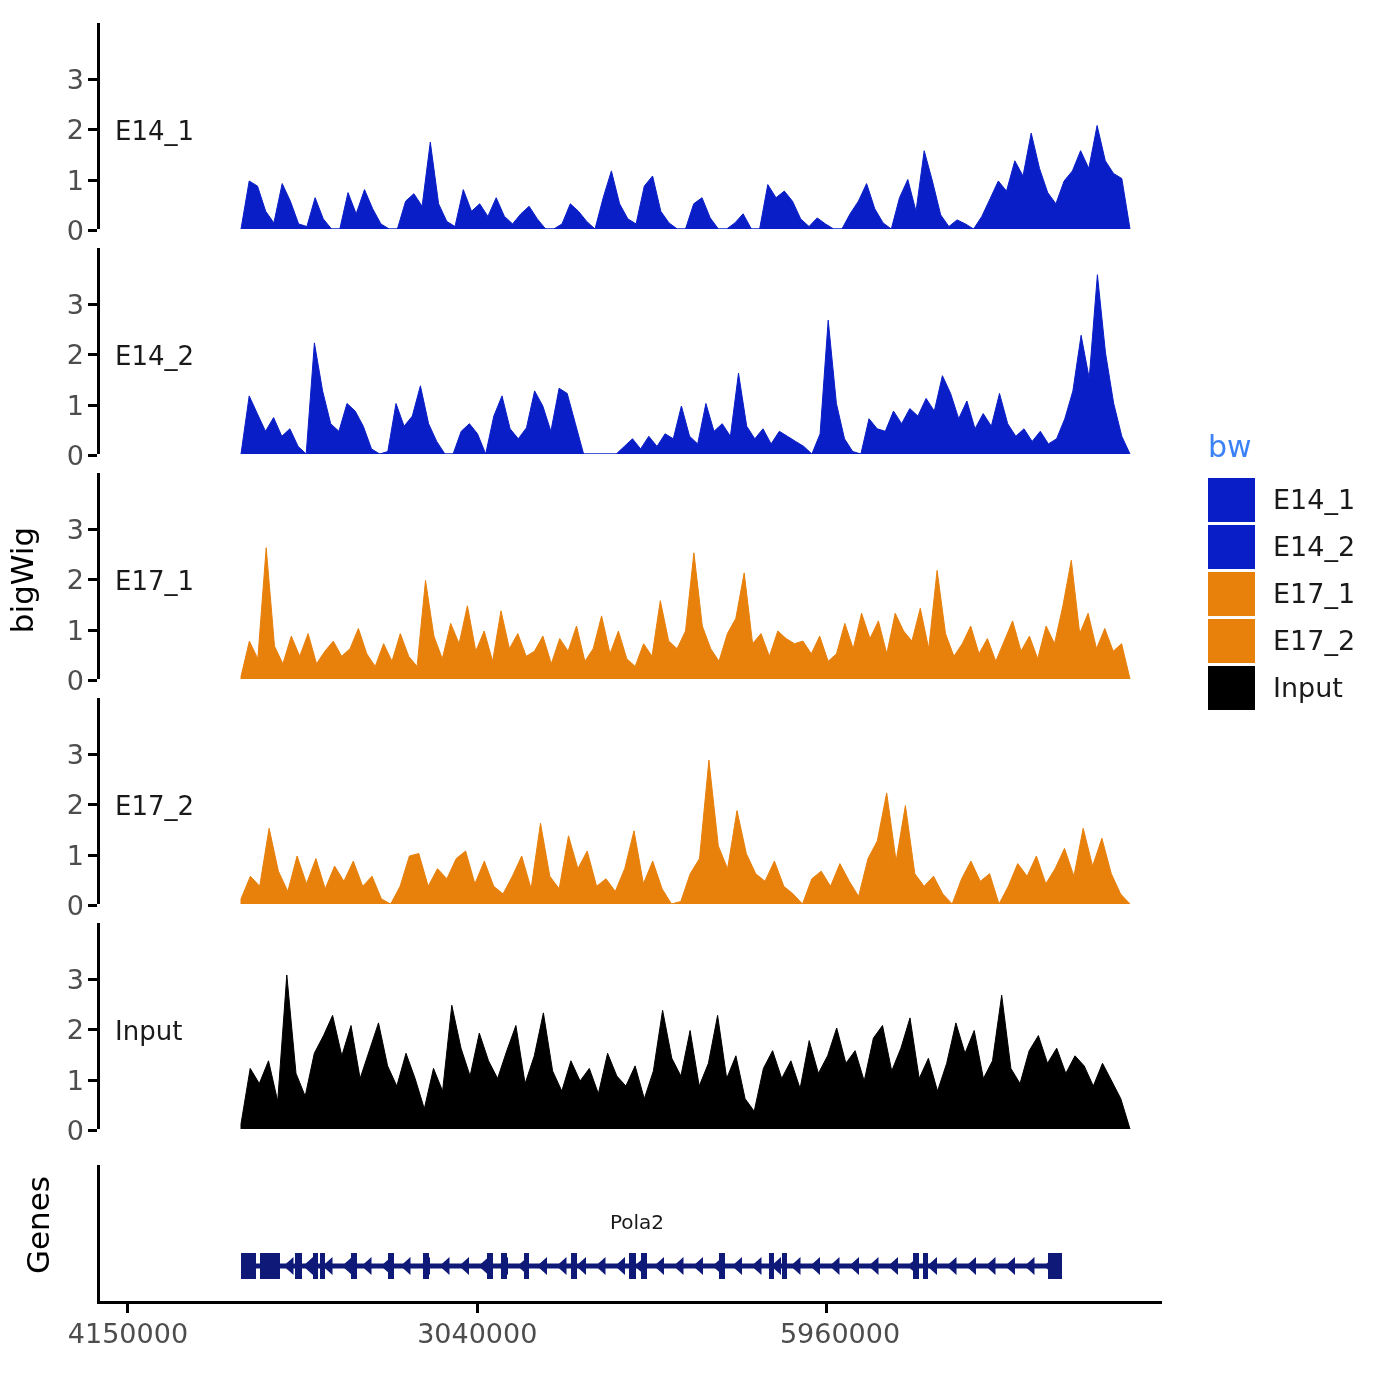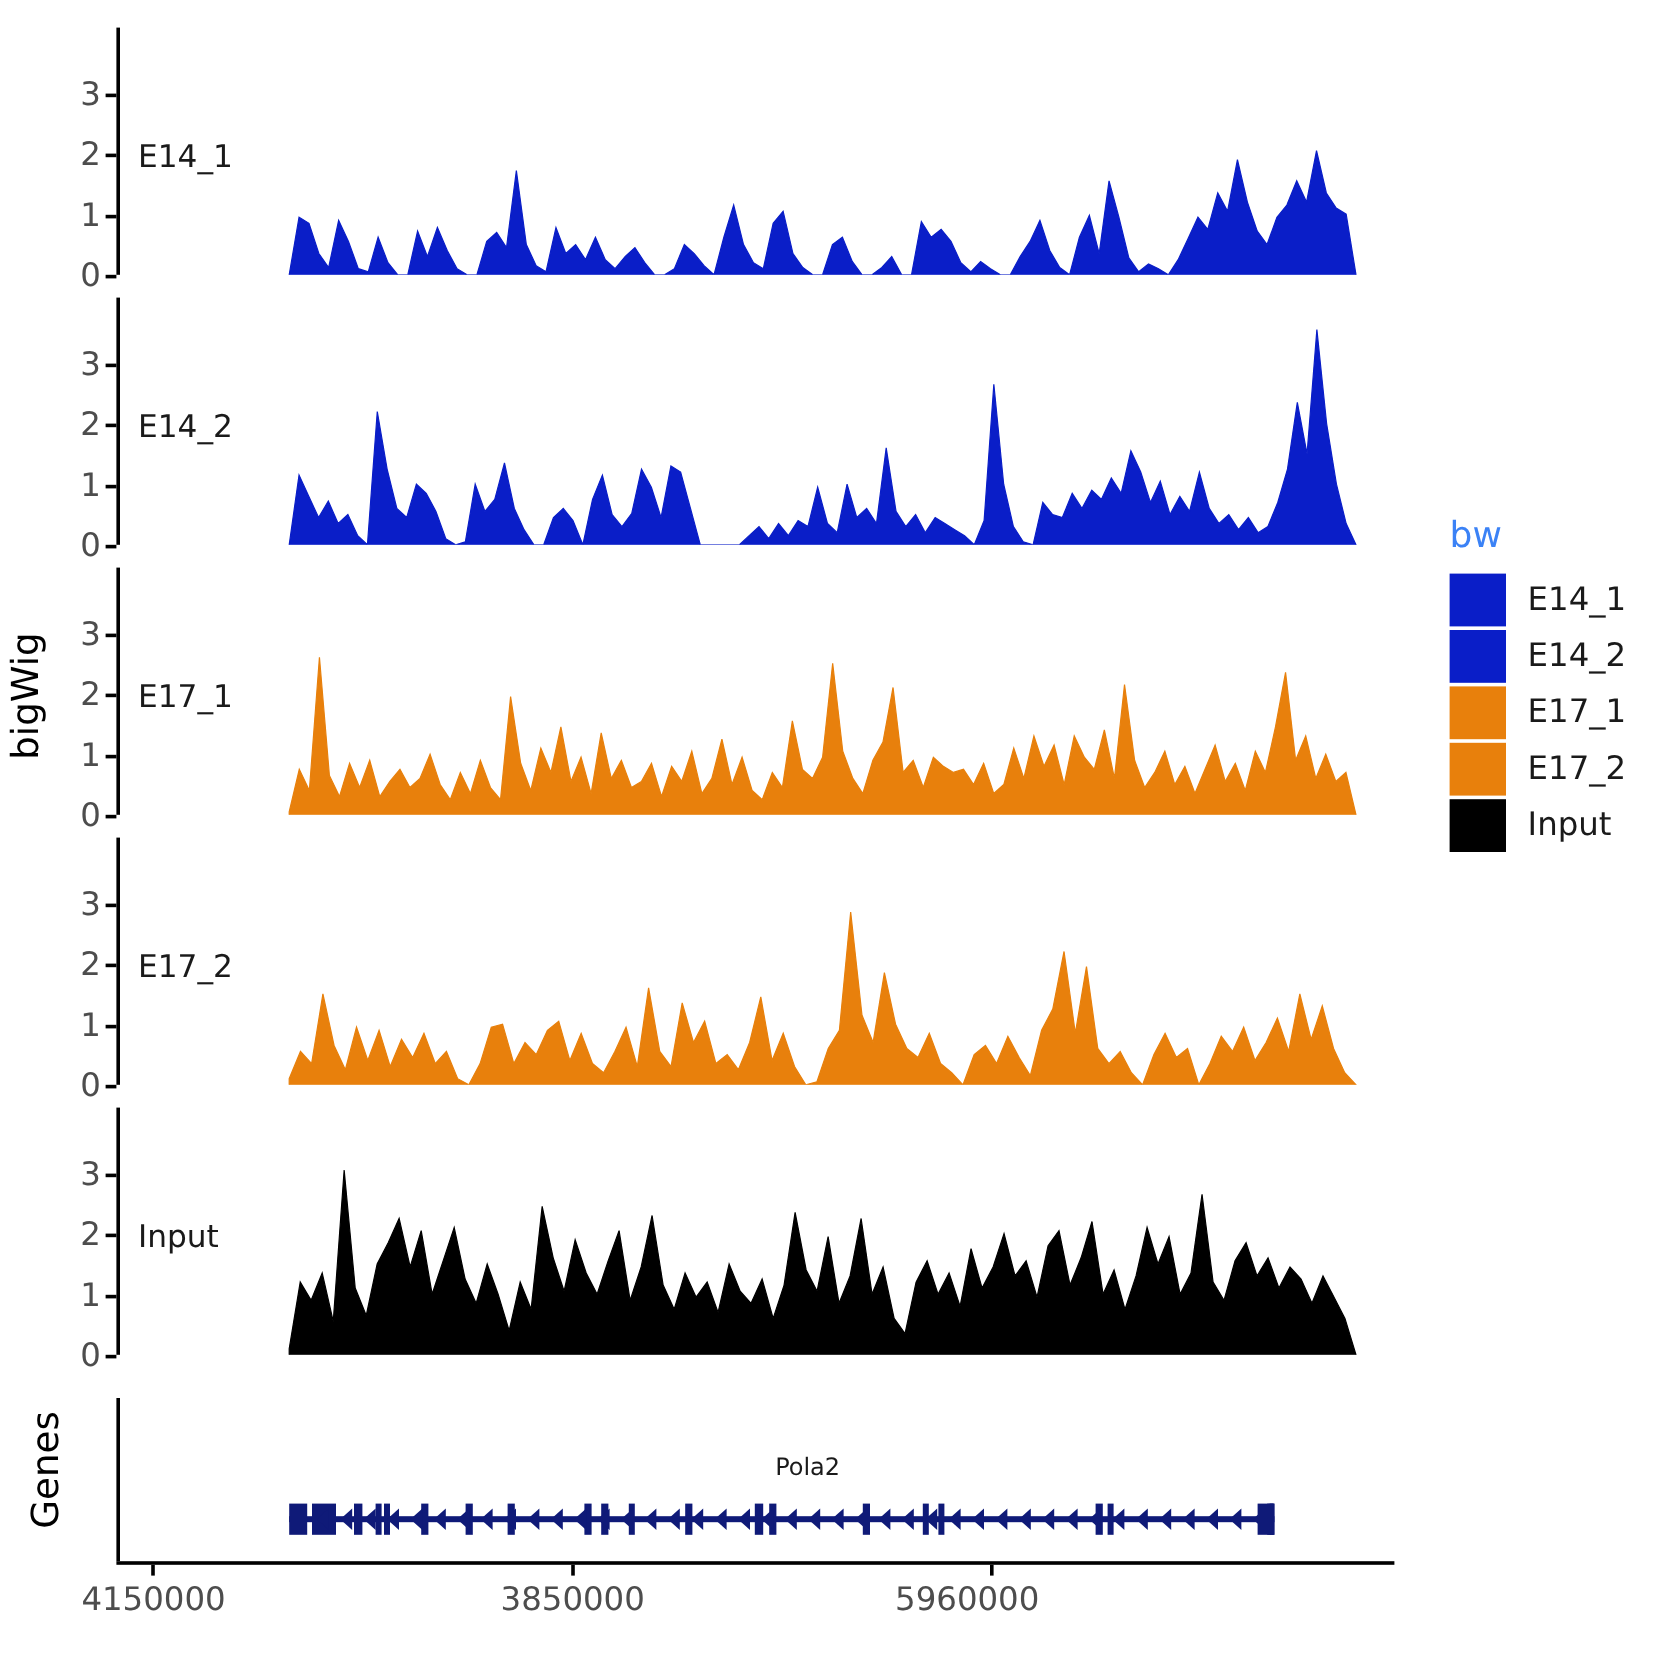--- a/index.html
+++ b/index.html
@@ -246,21 +246,21 @@
         <div class="ticklab" style="top: 55.5px;">3</div>
         <div class="panel-label" style="top: 108px;">Input</div>
         <svg class="track-svg" width="1032" height="206">
           <path d="M 141.0 206 L 141.0 200.9 L 150.2 145.4 L 159.3 160.6 L 168.5 137.8 L 177.7 178.2 L 186.8 52.0 L 196.0 150.4 L 205.2 173.2 L 214.3 130.3 L 223.5 112.6 L 232.6 92.4 L 241.8 132.8 L 251.0 102.5 L 260.1 155.5 L 269.3 127.7 L 278.5 99.9 L 287.6 142.9 L 296.8 163.1 L 306.0 130.3 L 315.1 155.5 L 324.3 185.8 L 333.5 145.4 L 342.6 168.1 L 351.8 82.3 L 361.0 125.2 L 370.1 153.0 L 379.3 110.1 L 388.5 137.8 L 397.6 155.5 L 406.8 127.7 L 415.9 102.5 L 425.1 160.6 L 434.3 132.8 L 443.4 89.9 L 452.6 147.9 L 461.8 168.1 L 470.9 137.8 L 480.1 158.0 L 489.3 145.4 L 498.4 170.7 L 507.6 130.3 L 516.8 153.0 L 525.9 163.1 L 535.1 142.9 L 544.3 175.7 L 553.4 147.9 L 562.6 87.3 L 571.8 135.3 L 580.9 153.0 L 590.1 107.5 L 599.2 163.1 L 608.4 140.3 L 617.6 92.4 L 626.7 155.5 L 635.9 132.8 L 645.1 175.7 L 654.2 188.3 L 663.4 145.4 L 672.6 127.7 L 681.7 155.5 L 690.9 137.8 L 700.1 165.6 L 709.2 117.6 L 718.4 150.4 L 727.6 132.8 L 736.7 105.0 L 745.9 140.3 L 755.1 127.7 L 764.2 158.0 L 773.4 115.1 L 782.5 102.5 L 791.7 147.9 L 800.9 125.2 L 810.0 94.9 L 819.2 155.5 L 828.4 135.3 L 837.5 168.1 L 846.7 140.3 L 855.9 99.9 L 865.0 130.3 L 874.2 107.5 L 883.4 155.5 L 892.5 137.8 L 901.7 72.2 L 910.9 145.4 L 920.0 160.6 L 929.2 127.7 L 938.4 112.6 L 947.5 140.3 L 956.7 125.2 L 965.8 150.4 L 975.0 132.8 L 984.2 142.9 L 993.3 163.1 L 1002.5 140.3 L 1011.7 158.0 L 1020.8 175.7 L 1030.0 206.0 L 1030.0 206 Z" fill="#000000" stroke="#000000" stroke-width="1"></path>
         </svg>
       </div>
     </div>
 
   <div class="panel" id="genes-panel" style="top:1165px;height:136px;">
     <div class="axis-line"></div>
-    <div class="gene-name" style="left:540px;top:45px;margin-left:36px;">Pola2</div>
+    <div class="gene-name" style="left:540px;top:45px;">Pola2</div>
     <svg class="track-svg" id="gene-model-svg" width="1032" height="136">
         <rect x="141" y="98.5" width="821" height="5" fill="#0f1a78"></rect>
         <rect x="141" y="88" width="15" height="26" fill="#0f1a78"></rect>
         <rect x="160" y="88" width="20" height="26" fill="#0f1a78"></rect>
         <rect x="195" y="88" width="7" height="26" fill="#0f1a78"></rect>
         <rect x="213" y="88" width="5" height="26" fill="#0f1a78"></rect>
         <rect x="220" y="88" width="5" height="26" fill="#0f1a78"></rect>
         <rect x="251" y="88" width="6" height="26" fill="#0f1a78"></rect>
         <rect x="288" y="88" width="6" height="26" fill="#0f1a78"></rect>
         <rect x="323" y="88" width="6" height="26" fill="#0f1a78"></rect>
@@ -320,23 +320,23 @@
         <path d="M 944.0 101 L 954.0 92 L 954.0 110 Z" fill="#0f1a78"></path>
         <rect x="948" y="88" width="14" height="26" fill="#0f1a78"></rect>
       </svg>
   </div>
 
   <div id="xaxis-line"></div>
   <div id="xticks">
       <div class="xtick" style="left: 126.446px;"></div>
       <div class="xticklab" style="left: 127.946px;">4150000</div>
       <div class="xtick" style="left: 475.765px;"></div>
-      <div class="xticklab" style="left: 477.265px;">3850000</div>
+      <div class="xticklab" style="left: 477.265px;">3040000</div>
       <div class="xtick" style="left: 825.085px;"></div>
-      <div class="xticklab" style="left: 806px;">5960000</div>
+      <div class="xticklab" style="left: 840px;">5960000</div>
     </div>
 
   <div id="legend">
     <div id="legend-title">bw</div>
     <div id="legend-items">
         <div class="legend-row">
           <div class="legend-key" style="background: rgb(10, 30, 200);"></div>
           <div class="legend-label">E14_1</div>
         </div>
         <div class="legend-row">

